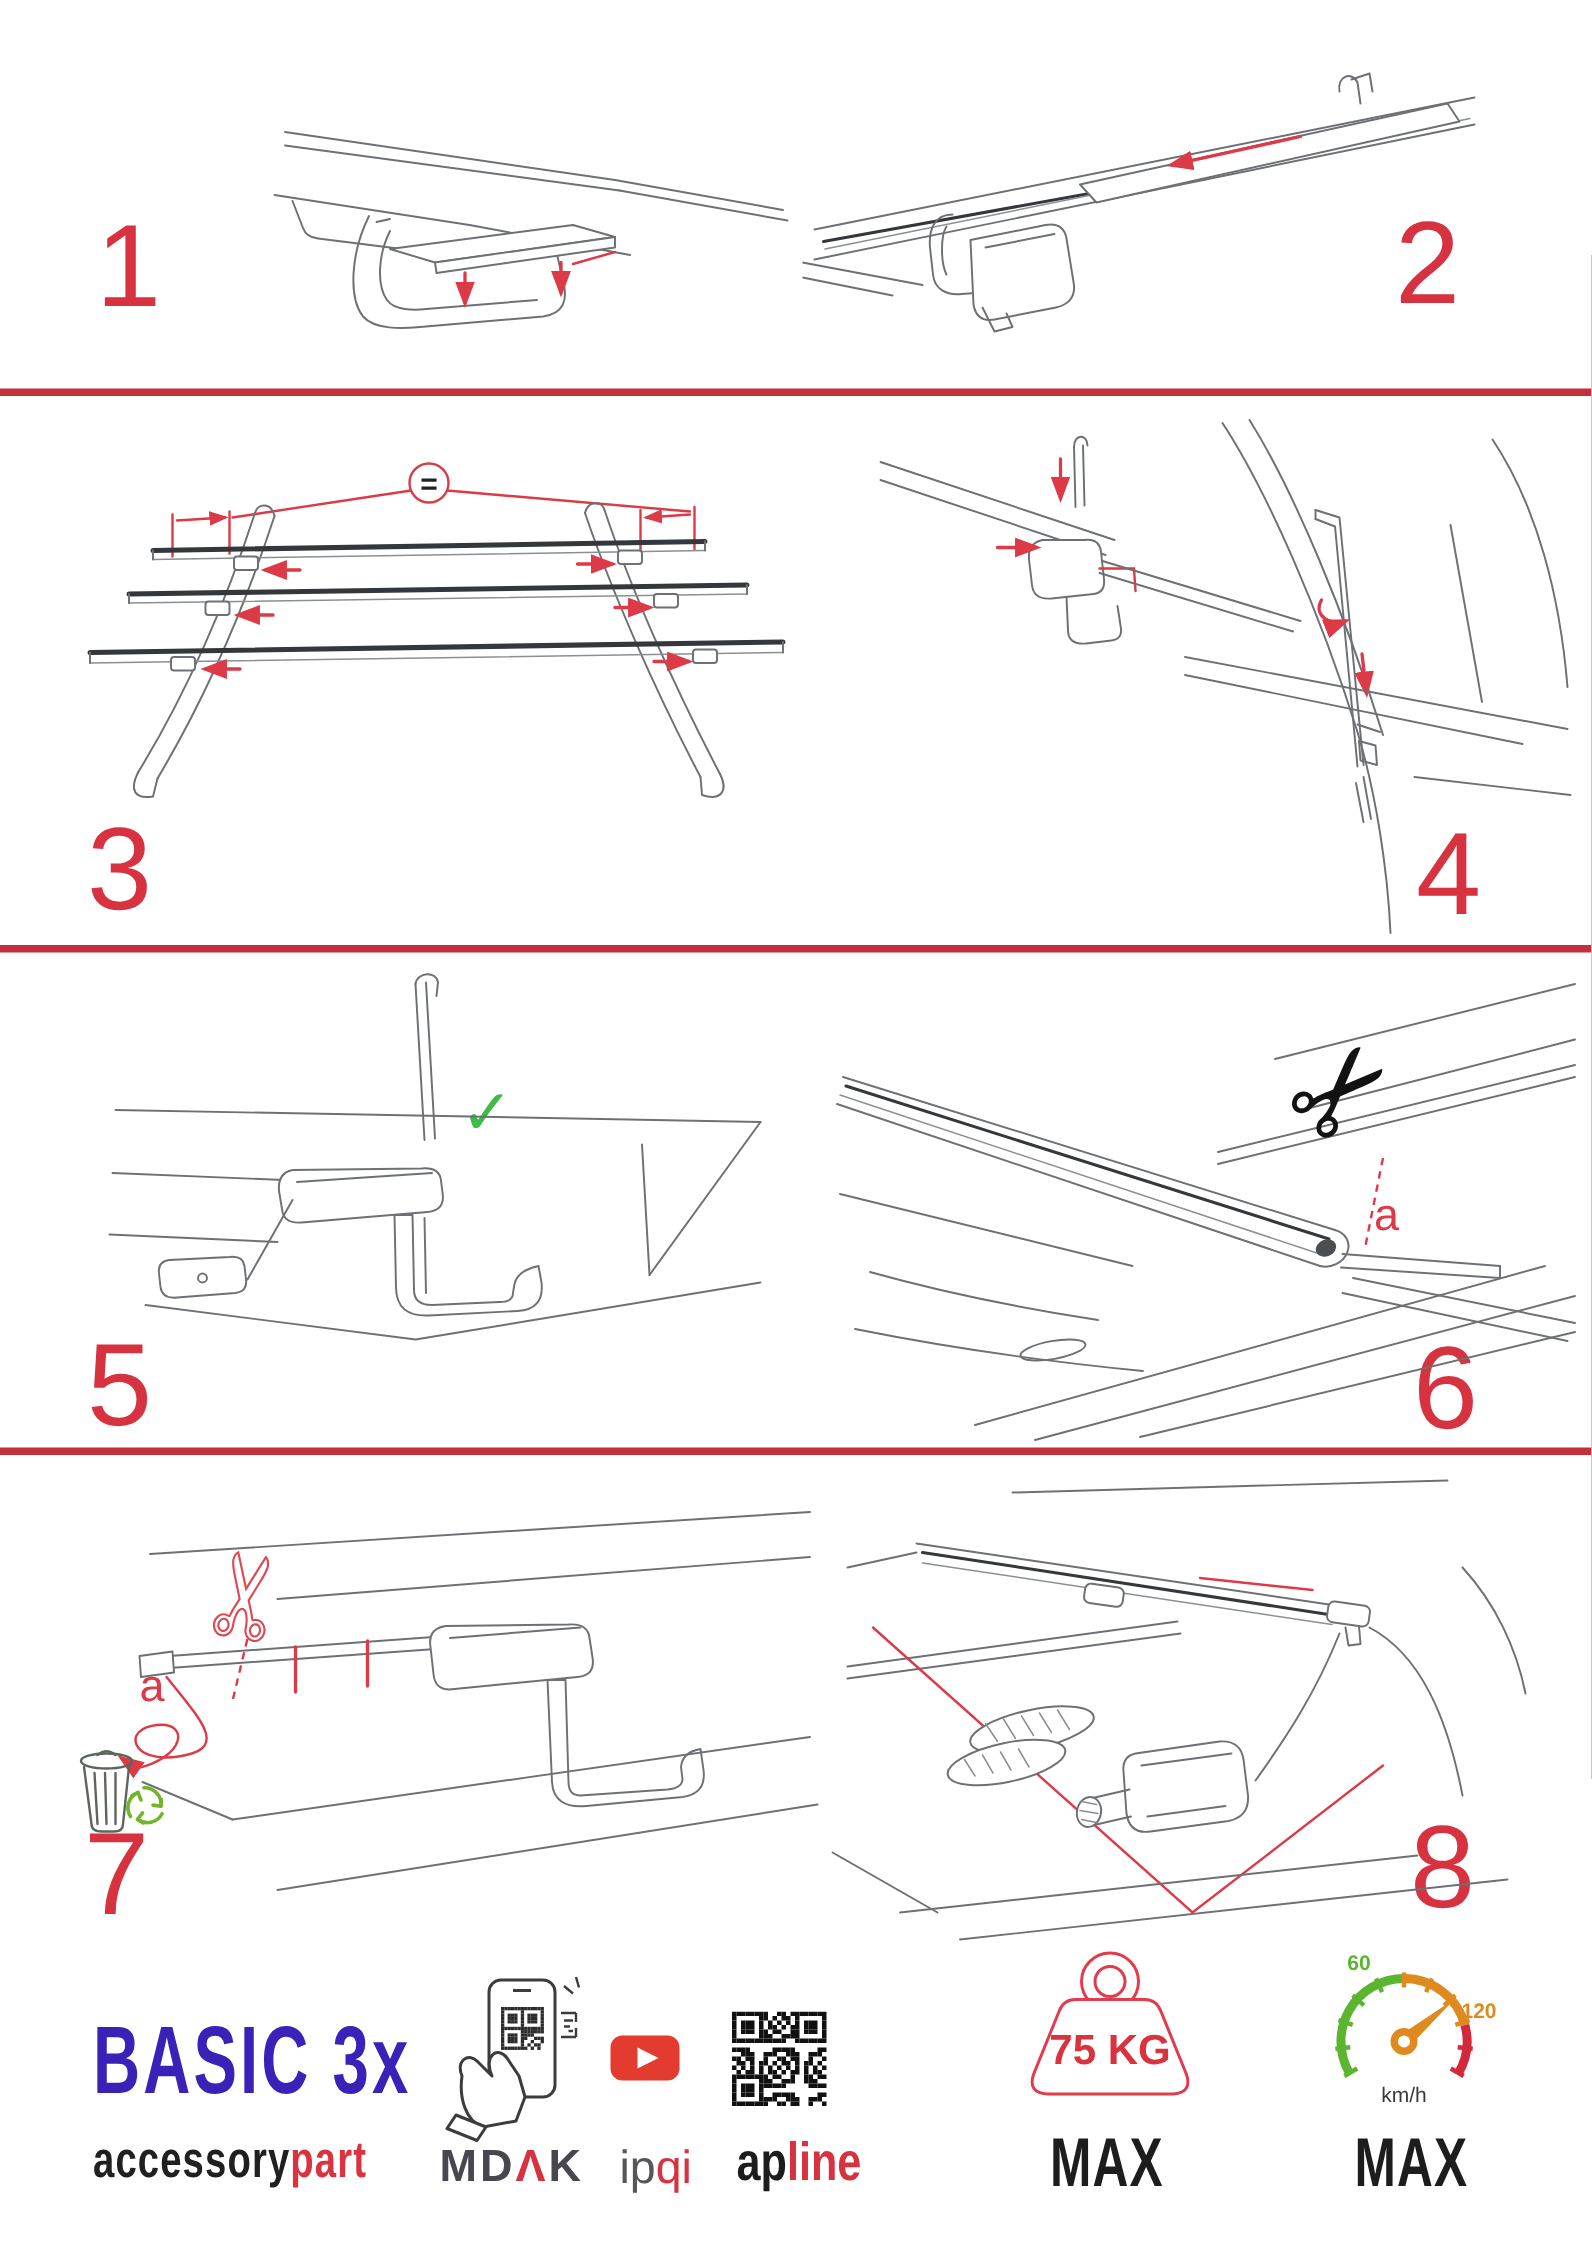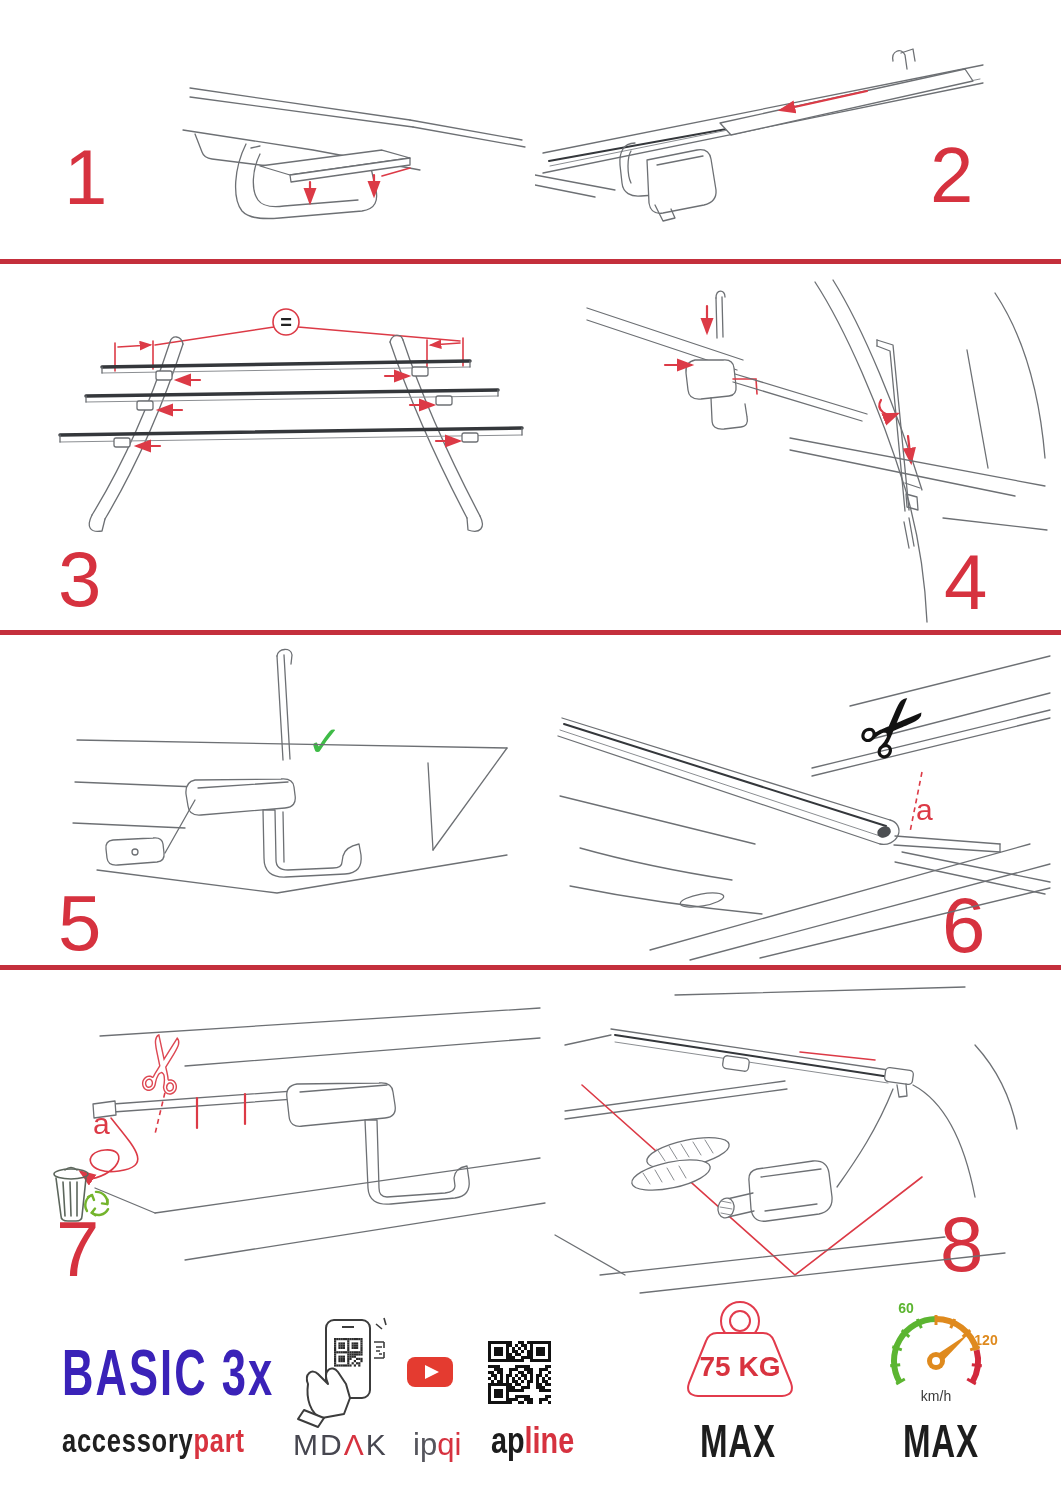--- a/index.html
+++ b/index.html
@@ -23,21 +23,21 @@
   .svgtxt-red{fill:#dc3a46;font-family:"Liberation Sans",sans-serif;font-size:30px;}
   .scis-black{fill:#121212;font-family:"DejaVu Sans",sans-serif;}
   .scis-red{fill:#ffffff;stroke:#dd4853;stroke-width:1.4;font-family:"DejaVu Sans",sans-serif;}
   .checktxt{fill:#3fbb47;font-family:"DejaVu Sans",sans-serif;font-weight:bold;font-size:42px;}
   
   .basic-logo{position:absolute;left:62px;top:1336px;font-size:64px;font-weight:bold;
       color:#3a22b8;letter-spacing:3px;white-space:nowrap;transform:scaleX(.68);transform-origin:0 0;}
   .brand-line{position:absolute;left:62px;top:1421px;font-size:34px;font-weight:bold;
       white-space:nowrap;transform:scaleX(.75);transform-origin:0 0;letter-spacing:1px;}
   .brand-black{color:#202020;} .brand-red{color:#d8333f;}
-  .mdak{position:absolute;left:293px;top:1428px;font-size:30px;font-weight:normal;
+  .mdak{position:absolute;left:293px;top:1428px;font-size:30px;font-weight:bold;
       color:#474750;letter-spacing:2px;white-space:nowrap;}
   .mdak .seg-red{color:#d6323f;}
   .ipqi{position:absolute;left:413px;top:1427px;font-size:31px;color:#55555c;white-space:nowrap;}
   .ipqi .seg-red{color:#d6323f;}
   .apline{position:absolute;left:491px;top:1420px;font-size:36px;font-weight:bold;color:#1c1c1c;
       white-space:nowrap;transform:scaleX(.8);transform-origin:0 0;}
   .apline .seg-red{color:#d6323f;}
   .max-label{position:absolute;font-size:46px;font-weight:bold;color:#1d1d1d;
       transform:scaleX(.72);transform-origin:0 0;letter-spacing:1px;}
 </style>

